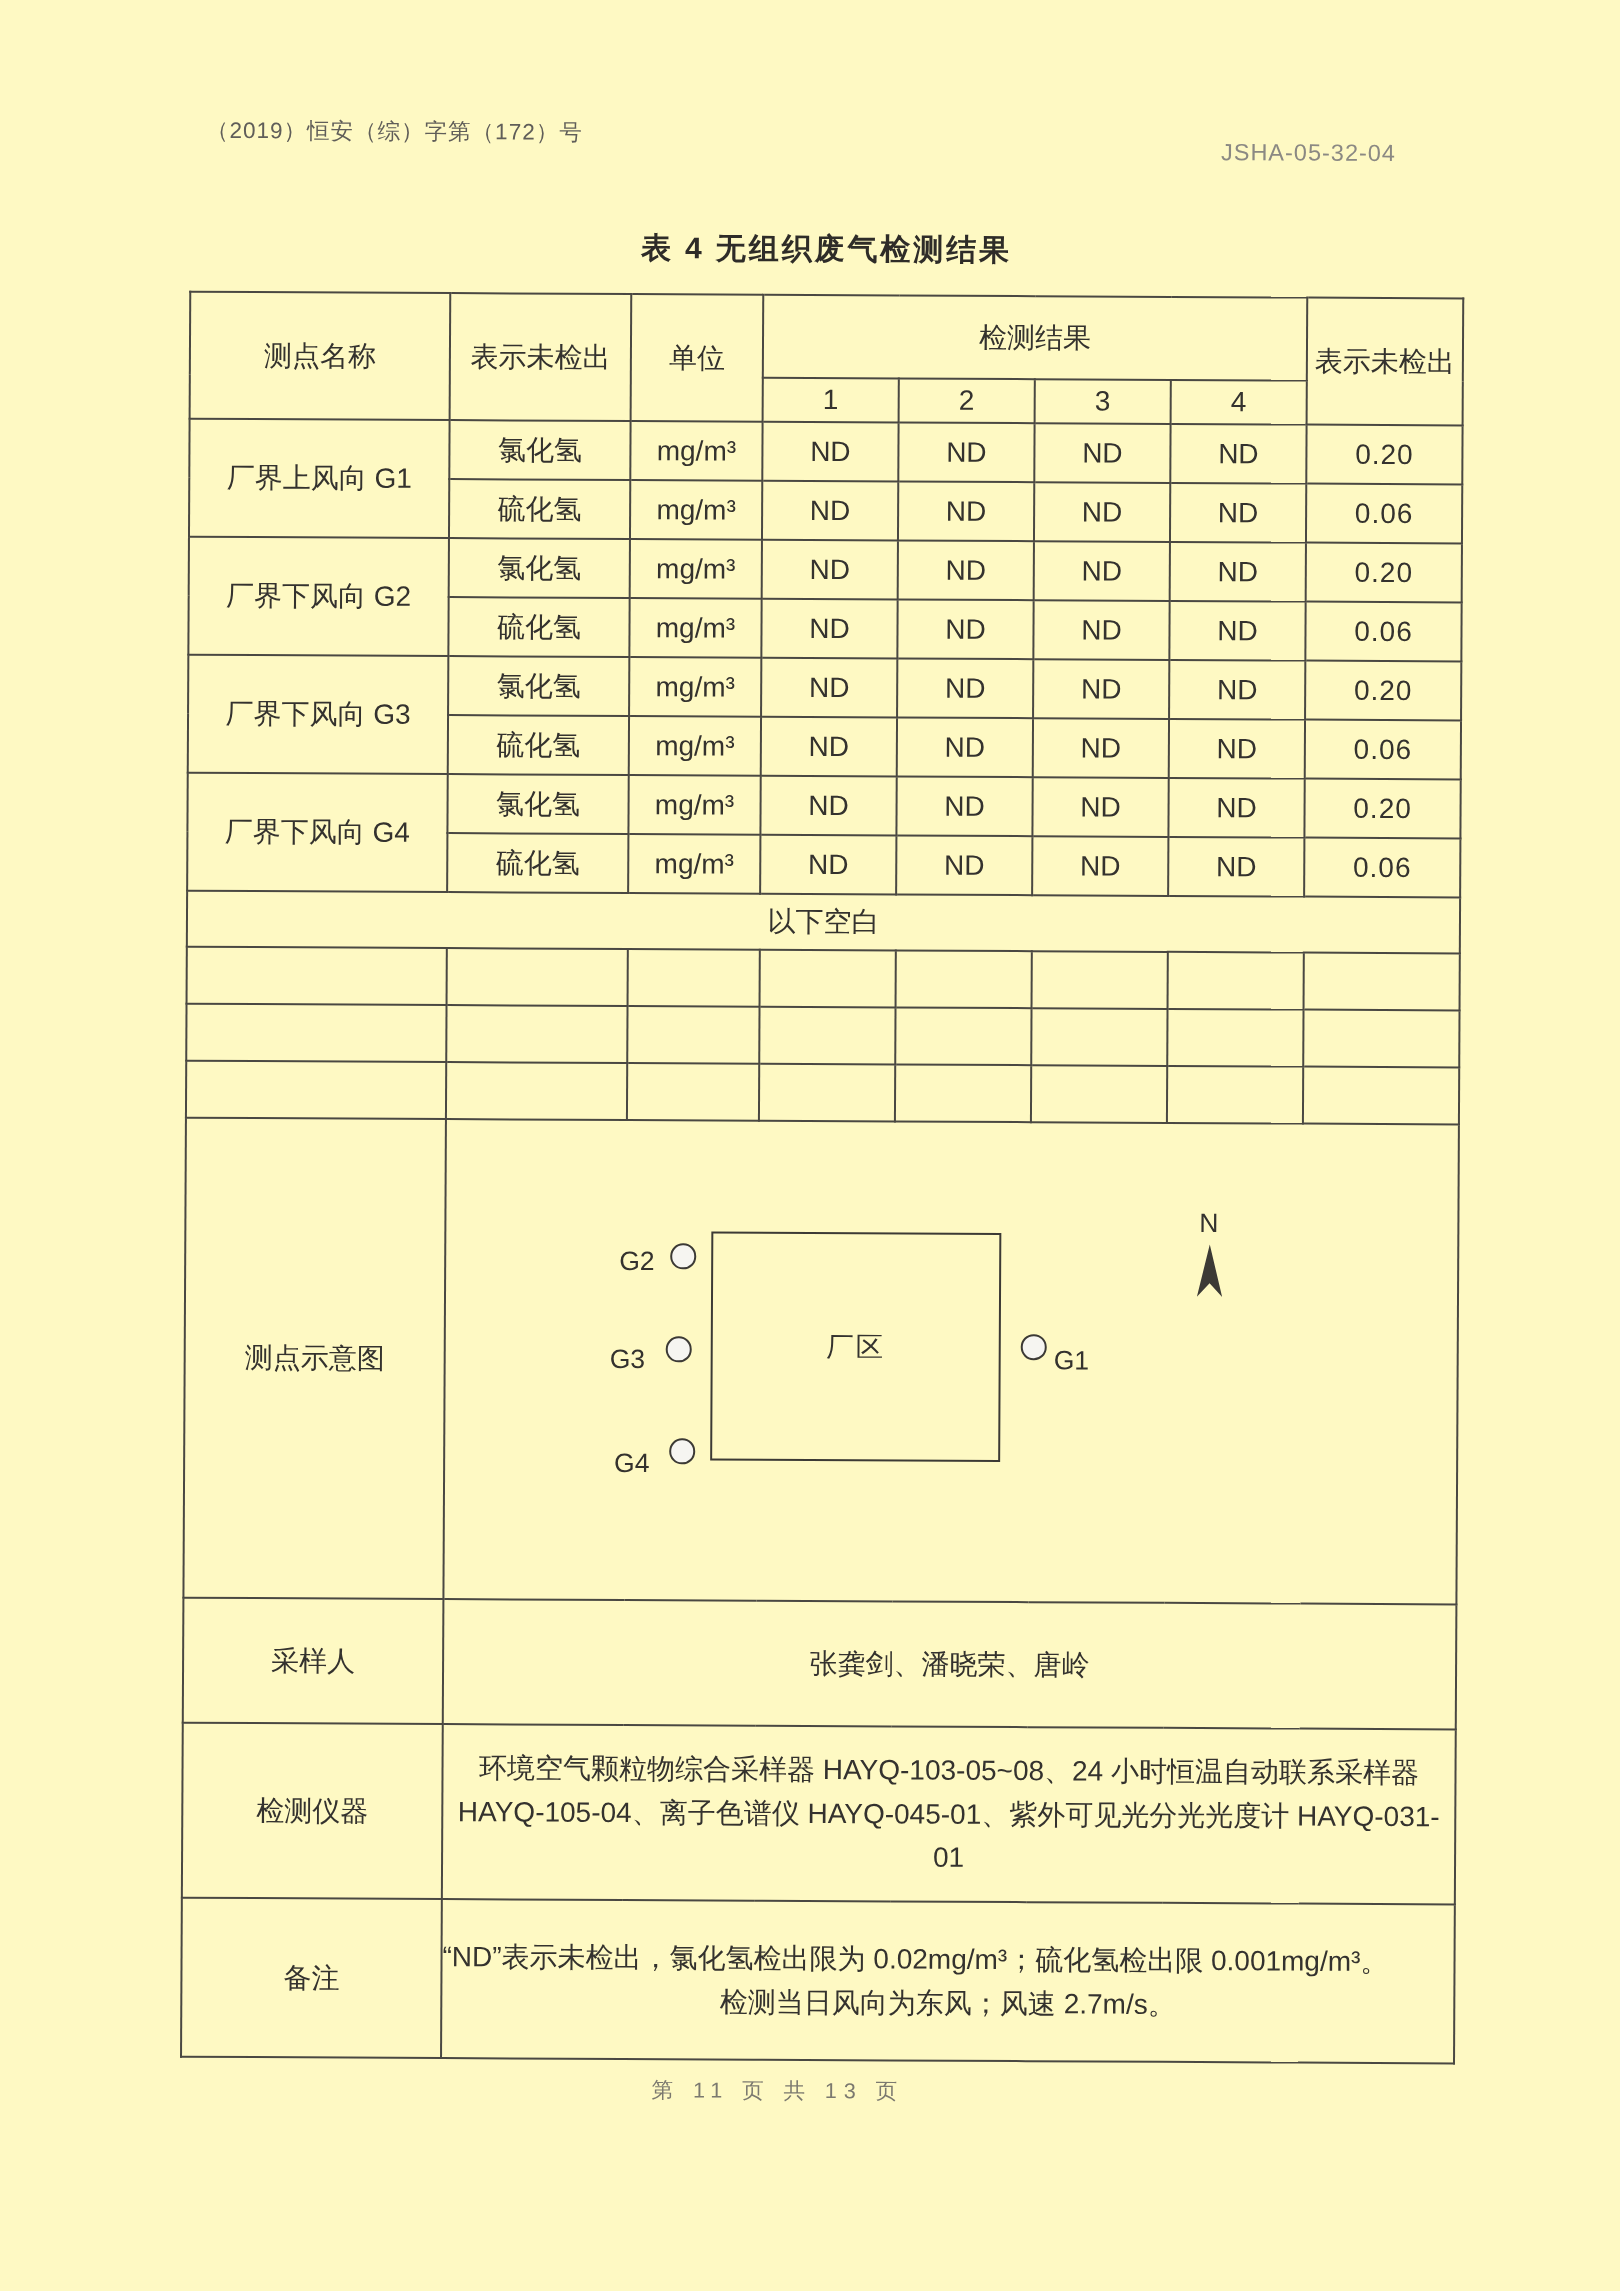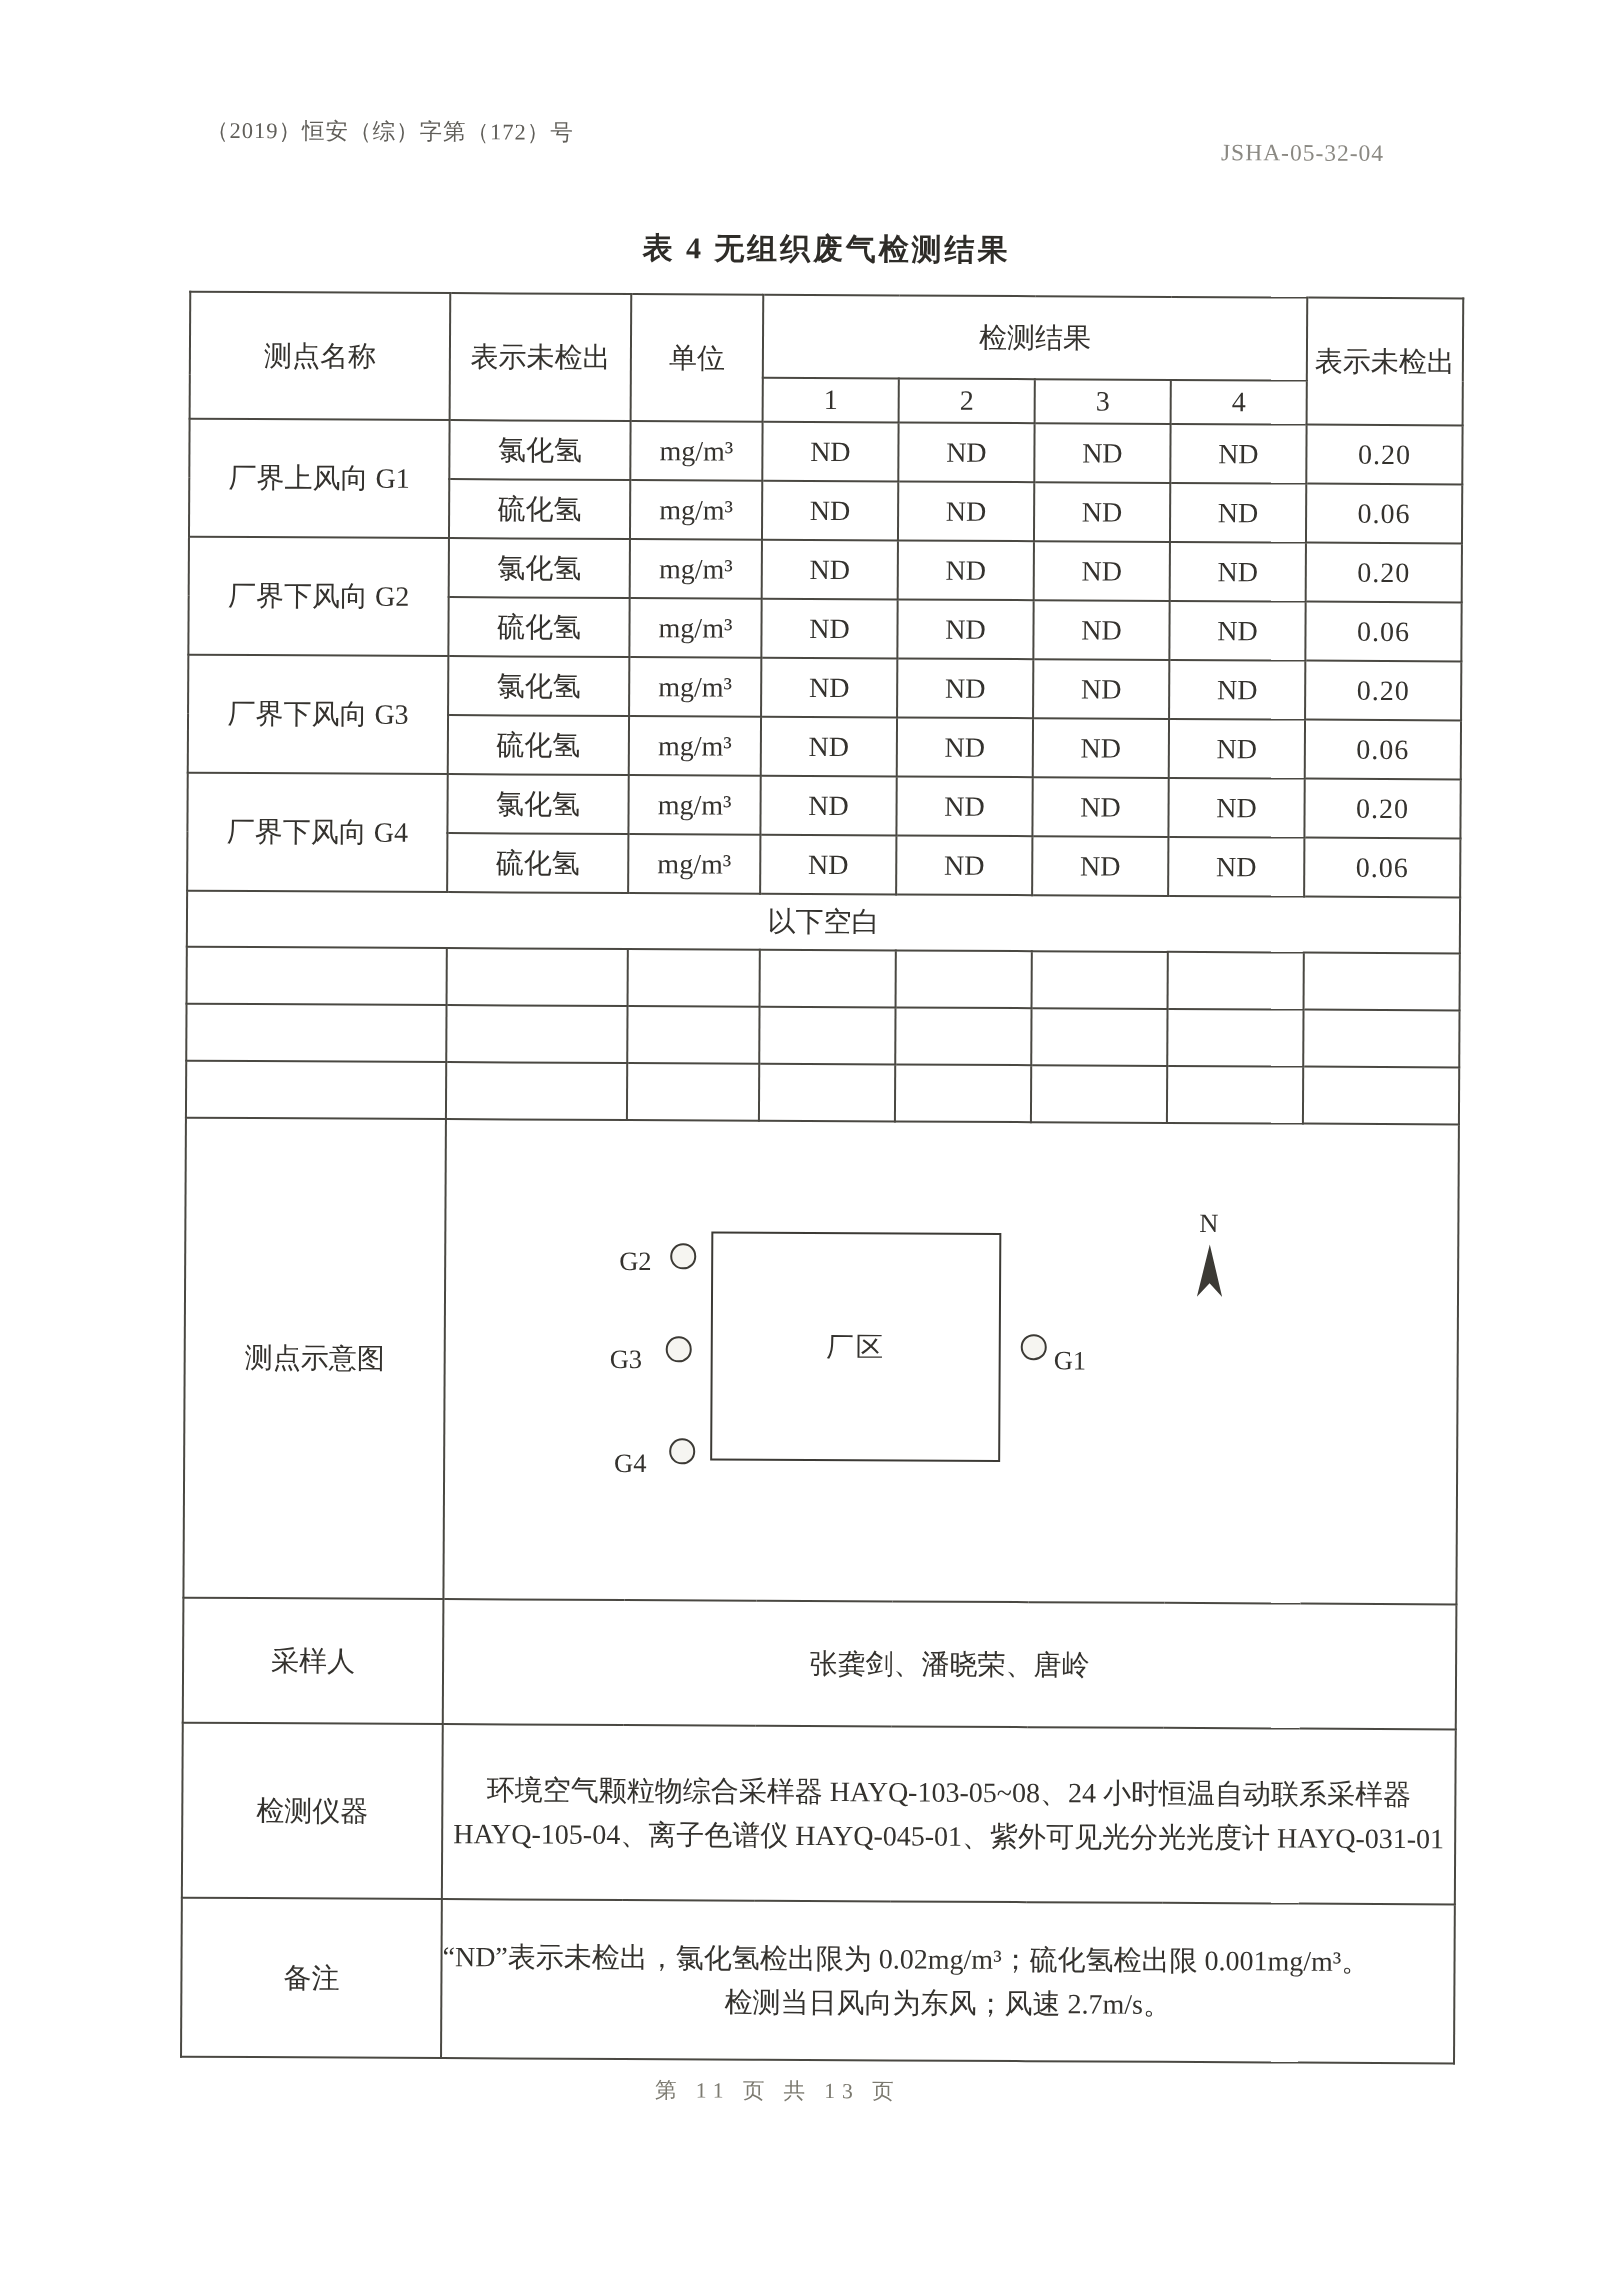--- a/index.html
+++ b/index.html
@@ -1,22 +1,22 @@
 <!DOCTYPE html>
 <html><head>
 <meta charset="utf-8">
 <style>
   html,body { margin:0; padding:0; background:#d8d6d2; }
   .page {
     position:relative;
     width:1620px; height:2292px;
     margin:0 auto;
-    background:#ffffff;
+    background:#fef9c3;
     overflow:hidden;
-    font-family:Liberation Serif, serif;
+    font-family:Liberation Sans, sans-serif;
     color:#34322e;
   }
   .content { position:absolute; inset:0; transform:rotate(0.3deg); transform-origin:50% 40%; }
 
   .doc-no-left  { position:absolute; left:202px; top:118px; font-size:22.5px; color:#605e59; letter-spacing:1px; }
   .doc-no-right { position:absolute; left:1217px; top:137px; font-size:23.5px; color:#8b8983; letter-spacing:1px; }
   .doc-title    { position:absolute; left:186px; top:229px; width:1274px; text-align:center;
                   font-size:30px; font-weight:bold; letter-spacing:2.9px; color:#2e2c28; }
 
   table.report {

